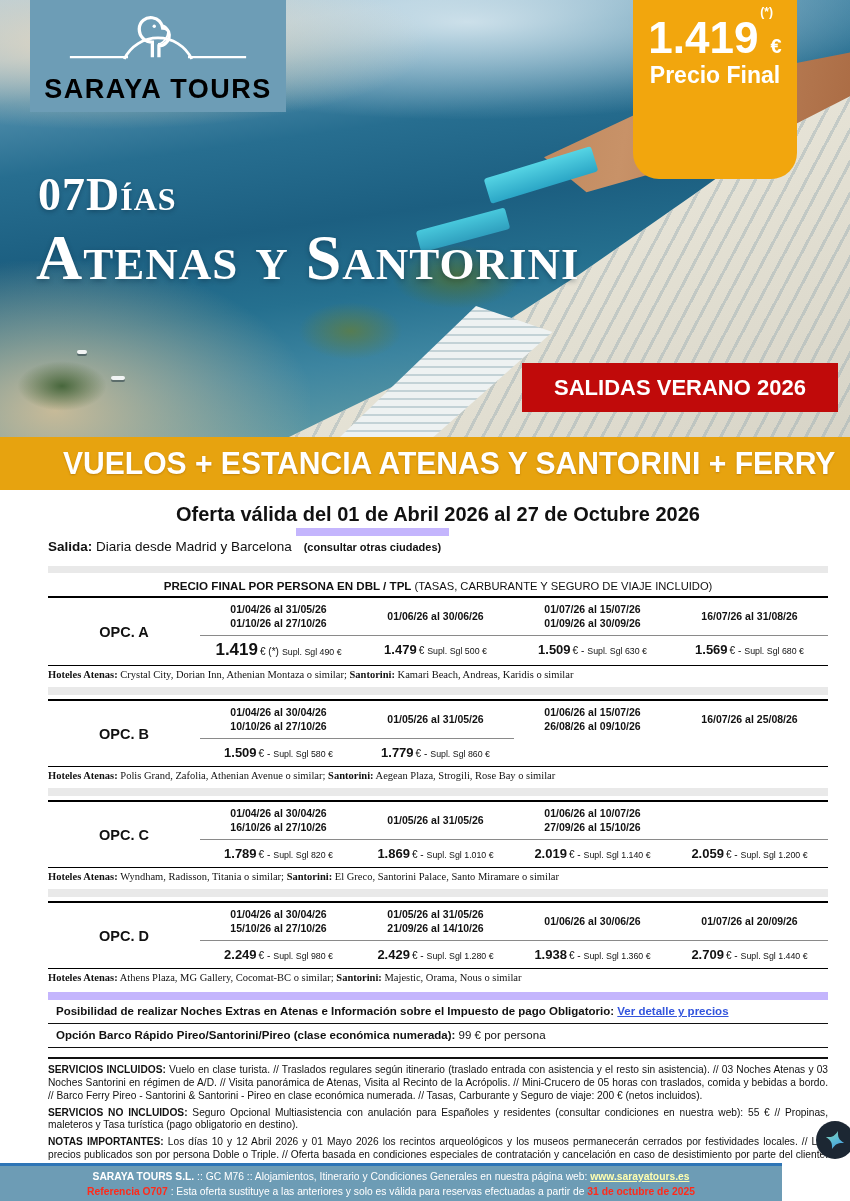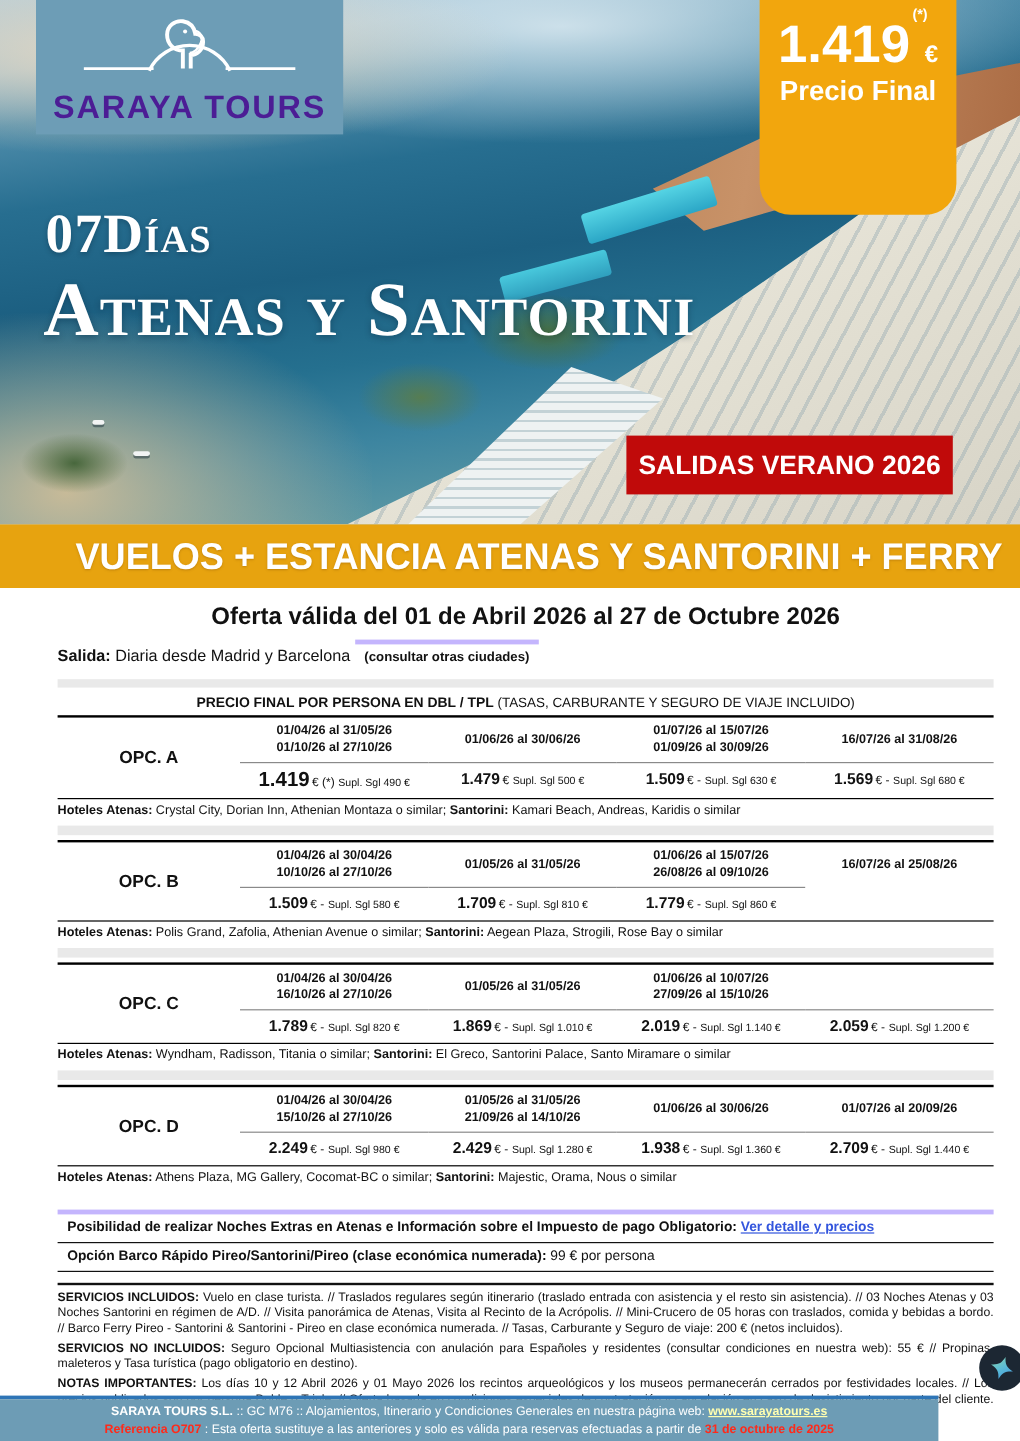--- a/index.html
+++ b/index.html
@@ -37,39 +37,39 @@
   .palm { position:absolute; left:2%; bottom:6%; width:90px; height:50px;
     background:radial-gradient(ellipse, rgba(60,95,50,.9), rgba(60,95,50,0) 70%); }
   .boat { position:absolute; width:14px; height:4px; background:#f2f4f4; border-radius:2px; box-shadow:0 2px 0 rgba(30,50,60,.5); }
   .boat.b1 { left:13%; top:86%; } .boat.b2 { left:9%; top:80%; width:10px; }
 
   
   .logo { position:absolute; left:30px; top:0; width:256px; height:112px; background:#6d9db6;
     display:flex; flex-direction:column; align-items:center; justify-content:flex-end;
     padding-bottom:9px; box-sizing:border-box; }
   .logo svg { width:200px; height:60px; display:block; }
-  .logo-text { color:#4c1d95; font-size:27px; font-weight:bold; letter-spacing:1.5px; line-height:1; margin-top:2px; }
+  .logo-text { color:#000000; font-size:27px; font-weight:bold; letter-spacing:1.5px; line-height:1; margin-top:2px; }
 
   
   .promo { position:absolute; left:633px; top:0; width:164px; height:179px; background:#f2a60d;
     border-radius:0 0 26px 26px; color:#fff; text-align:center; box-sizing:border-box; }
   .promo-label { font-size:31px; font-weight:bold; margin-top:20px; letter-spacing:.5px; }
   .promo-ast { font-size:12px; font-weight:bold; text-align:right; padding-right:24px; margin-top:6px; line-height:1; }
   .promo-price { font-size:44px; font-weight:bold; line-height:1; margin-top:-2px; }
   .promo-cur { font-size:20px; font-weight:bold; }
   .promo-final { font-size:23px; font-weight:bold; margin-top:2px; }
 
   
   .days { position:absolute; left:38px; top:172px; color:#fff; font-family:"Liberation Serif", serif;
     font-variant:small-caps; font-weight:bold; font-size:46px; letter-spacing:1px; line-height:1;
     text-shadow:0 2px 4px rgba(0,30,50,.35); }
   .main-title { position:absolute; left:36px; top:226px; color:#fff; font-family:"Liberation Serif", serif;
     font-variant:small-caps; font-weight:bold; font-size:64px; letter-spacing:1px; line-height:1;
     text-shadow:0 2px 5px rgba(0,30,50,.35); }
-  .season { position:absolute; left:522px; top:363px; width:272px; height:49px; background:#c00a0a;
+  .season { position:absolute; left:522px; top:363px; width:316px; height:49px; background:#c00a0a;
     color:#fff; font-weight:bold; font-size:22px; display:flex; align-items:center; justify-content:center; }
 
   
   .ribbon { position:absolute; top:437px; left:0; width:850px; height:53px; background:#e7a30f;
     display:flex; align-items:center; justify-content:center;padding-left:24px; }
   .ribbon span { color:#fff; font-weight:bold; font-size:31px; transform:scaleX(.97);
     text-shadow:0 1px 2px rgba(120,70,0,.35); white-space:nowrap; }
 
   
   .content { position:absolute; top:490px; left:48px; width:780px; }
@@ -84,24 +84,24 @@
   .sec { display:grid; grid-template-columns:152px 1fr 1fr 1fr 1fr; border-top:2px solid #000; margin-top:4px; }
   .opt { grid-column:1; grid-row:1 / span 2; display:flex; align-items:center; justify-content:center;
     font-weight:bold; font-size:14.5px; }
   .dcell { grid-row:1; display:flex; align-items:center; justify-content:center; text-align:center;
     font-weight:bold; font-size:10.5px; line-height:1.3; padding:4px 2px 3px; white-space:pre-line; min-height:30px; }
   .pcell { grid-row:2; text-align:center; padding:4px 2px 5px; border-top:1.5px solid #8a8a8a; }
   .amt { font-weight:bold; font-size:13px; }
   .cur { font-size:10px; margin-left:2px; }
   .sup { font-size:8.8px; margin-left:3px; }
   .pcell.lead .amt { font-size:17px; }
-  .hotels { grid-column:1 / -1; grid-row:3; border-top:1px solid #000; font-size:10.5px; padding:3px 0 5px; }
+  .hotels { grid-column:1 / -1; grid-row:3; border-top:1px solid #000; font-size:10.5px; padding:3px 0 5px;font-family:Liberation Serif, serif; }
   .sec-band { height:8px; background:#e9e9e9; margin-top:2px; }
 
-  .note { border-top:4px solid #c4b5fd; padding:5px 8px 6px; font-size:11.5px; font-weight:bold; margin-top:16px; }
+  .note { border-top:8px solid #c4b5fd; padding:5px 8px 6px; font-size:11.5px; font-weight:bold; margin-top:4px; }
   .note.second { border-top:1.6px solid #111; border-bottom:1.6px solid #111; margin-top:0; }
   .note .sep { font-weight:bold; }
   .note .normal { font-weight:normal; }
   .note a { color:#3355dd; text-decoration:underline; cursor:pointer; }
 
   .legal-wrap { border-top:2px solid #111; margin-top:9px; padding-top:5px; }
   .legal { font-size:10.2px; line-height:1.26; text-align:justify; margin:0 0 4px; }
 
   
   .footer { position:absolute; left:0; bottom:0; width:782px; }
@@ -191,21 +191,20 @@
 
     <div class="sec">
       <div class="opt">OPC. B</div>
       <div class="dcell">01/04/26 al 30/04/26
 10/10/26 al 27/10/26</div>
       <div class="dcell">01/05/26 al 31/05/26</div>
       <div class="dcell">01/06/26 al 15/07/26
 26/08/26 al 09/10/26</div>
       <div class="dcell">16/07/26 al 25/08/26</div>
       <div class="pcell"><span class="amt">1.509</span><span class="cur">€ -</span><span class="sup">Supl. Sgl 580 €</span></div>
-      <div class="pcell"><span class="amt">1.709</span><span class="cur">€ -</span><span class="sup">Supl. Sgl 810 €</span></div>
       <div class="pcell"><span class="amt">1.779</span><span class="cur">€ -</span><span class="sup">Supl. Sgl 860 €</span></div>
       <div class="hotels"><b>Hoteles Atenas:</b><span> Polis Grand, Zafolia, Athenian Avenue o similar; </span><b>Santorini:</b><span> Aegean Plaza, Strogili, Rose Bay o similar</span></div>
     </div>
     <div class="sec-band"></div>
 
     <div class="sec">
       <div class="opt">OPC. C</div>
       <div class="dcell">01/04/26 al 30/04/26
 16/10/26 al 27/10/26</div>
       <div class="dcell">01/05/26 al 31/05/26</div>

